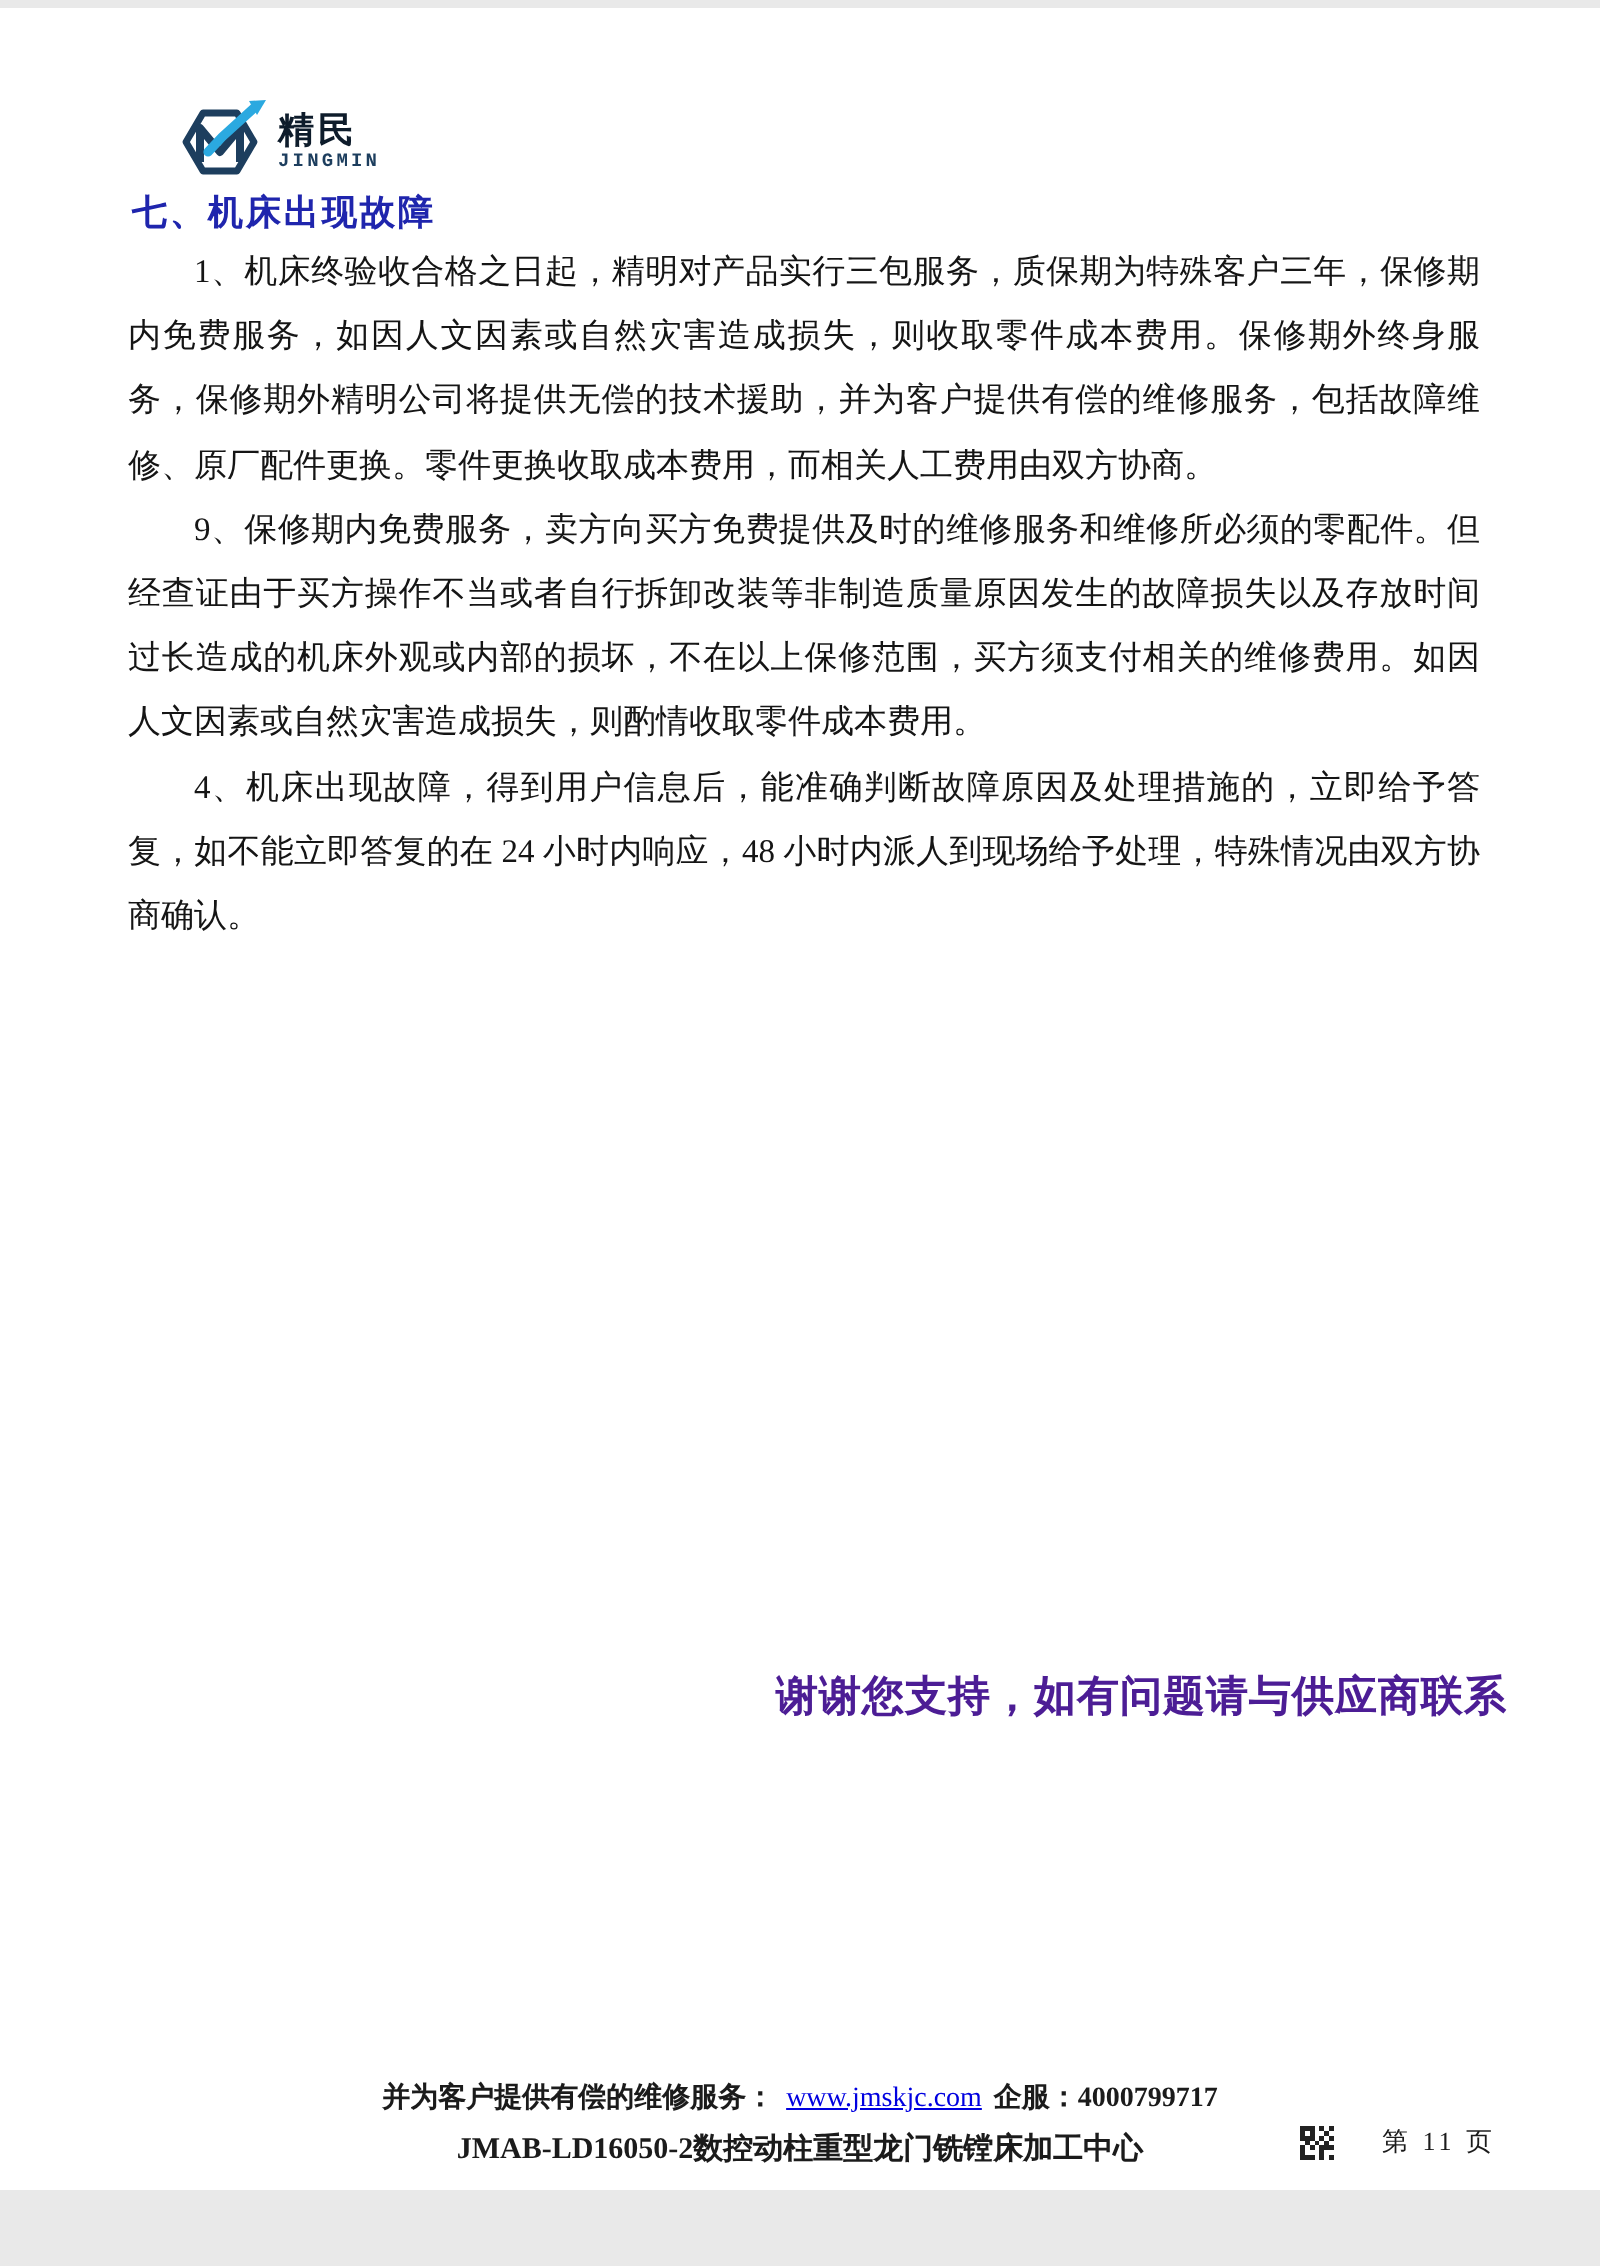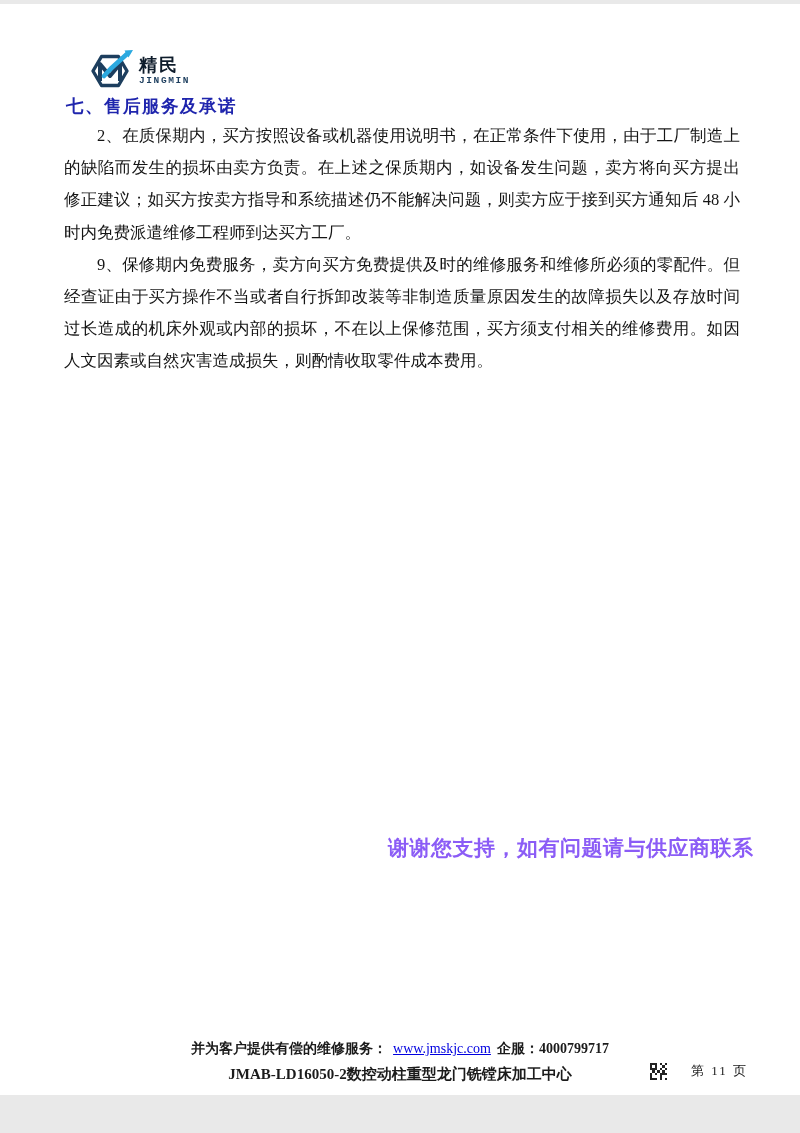--- a/index.html
+++ b/index.html
@@ -44,21 +44,21 @@
   }
   
   .body{
     position:absolute;left:64px;top:116px;width:676px;
     font-size:16.5px;line-height:32.2px;text-align:justify;
   }
   .body p{margin:0;text-indent:2em;}
   
   .closing{
     position:absolute;left:388px;top:830px;
-    font-size:21px;font-weight:bold;color:#8b5cf6;
+    font-size:21px;font-weight:bold;color:#4c1d95;
     letter-spacing:0.5px;white-space:nowrap;
   }
   
   .footer-line1{
     position:absolute;left:0;top:1036px;width:100%;
     text-align:center;font-size:14px;font-weight:bold;color:#1b1b1b;
     white-space:nowrap;
   }
   .footer-line1 a{
     color:var(--link-blue);text-decoration:underline;
@@ -86,25 +86,26 @@
       <path d="M12 29 V14 L22 26 L32 14 V29" fill="none" stroke="#1d3e5e" stroke-width="4" stroke-linejoin="round" stroke-linecap="square"></path>
       <path d="M16 26 L23 18.5 L39 4" fill="none" stroke="#2ba9e0" stroke-width="4.6" stroke-linecap="round"></path>
       <polygon points="36.5,0.5 45,0 40.5,7.5" fill="#2ba9e0"></polygon>
     </svg>
     <div class="logo-text">
       <span class="logo-cn">精民</span>
       <span class="logo-en">JINGMIN</span>
     </div>
   </div>
 
-  <div class="heading">七、售后服务及承诺</div>
+  <div class="heading">七、机床出现故障</div>
 
   <div class="body">
-    <p>2、在质保期内，买方按照设备或机器使用说明书，在正常条件下使用，由于工厂制造上的缺陷而发生的损坏由卖方负责。在上述之保质期内，如设备发生问题，卖方将向买方提出修正建议；如买方按卖方指导和系统描述仍不能解决问题，则卖方应于接到买方通知后 48 小时内免费派遣维修工程师到达买方工厂。</p>
+    <p>1、机床终验收合格之日起，精明对产品实行三包服务，质保期为特殊客户三年，保修期内免费服务，如因人文因素或自然灾害造成损失，则收取零件成本费用。保修期外终身服务，保修期外精明公司将提供无偿的技术援助，并为客户提供有偿的维修服务，包括故障维修、原厂配件更换。零件更换收取成本费用，而相关人工费用由双方协商。</p>
     <p>9、保修期内免费服务，卖方向买方免费提供及时的维修服务和维修所必须的零配件。但经查证由于买方操作不当或者自行拆卸改装等非制造质量原因发生的故障损失以及存放时间过长造成的机床外观或内部的损坏，不在以上保修范围，买方须支付相关的维修费用。如因人文因素或自然灾害造成损失，则酌情收取零件成本费用。</p>
+    <p>4、机床出现故障，得到用户信息后，能准确判断故障原因及处理措施的，立即给予答复，如不能立即答复的在 24 小时内响应，48 小时内派人到现场给予处理，特殊情况由双方协商确认。</p>
   </div>
 
   <div class="closing">谢谢您支持，如有问题请与供应商联系</div>
 
   <div class="footer-line1">
     <span>并为客户提供有偿的维修服务：</span><a href="#">www.jmskjc.com</a><span>企服：4000799717</span>
   </div>
 
   <div class="footer-line2">JMAB-LD16050-2数控动柱重型龙门铣镗床加工中心</div>
 

